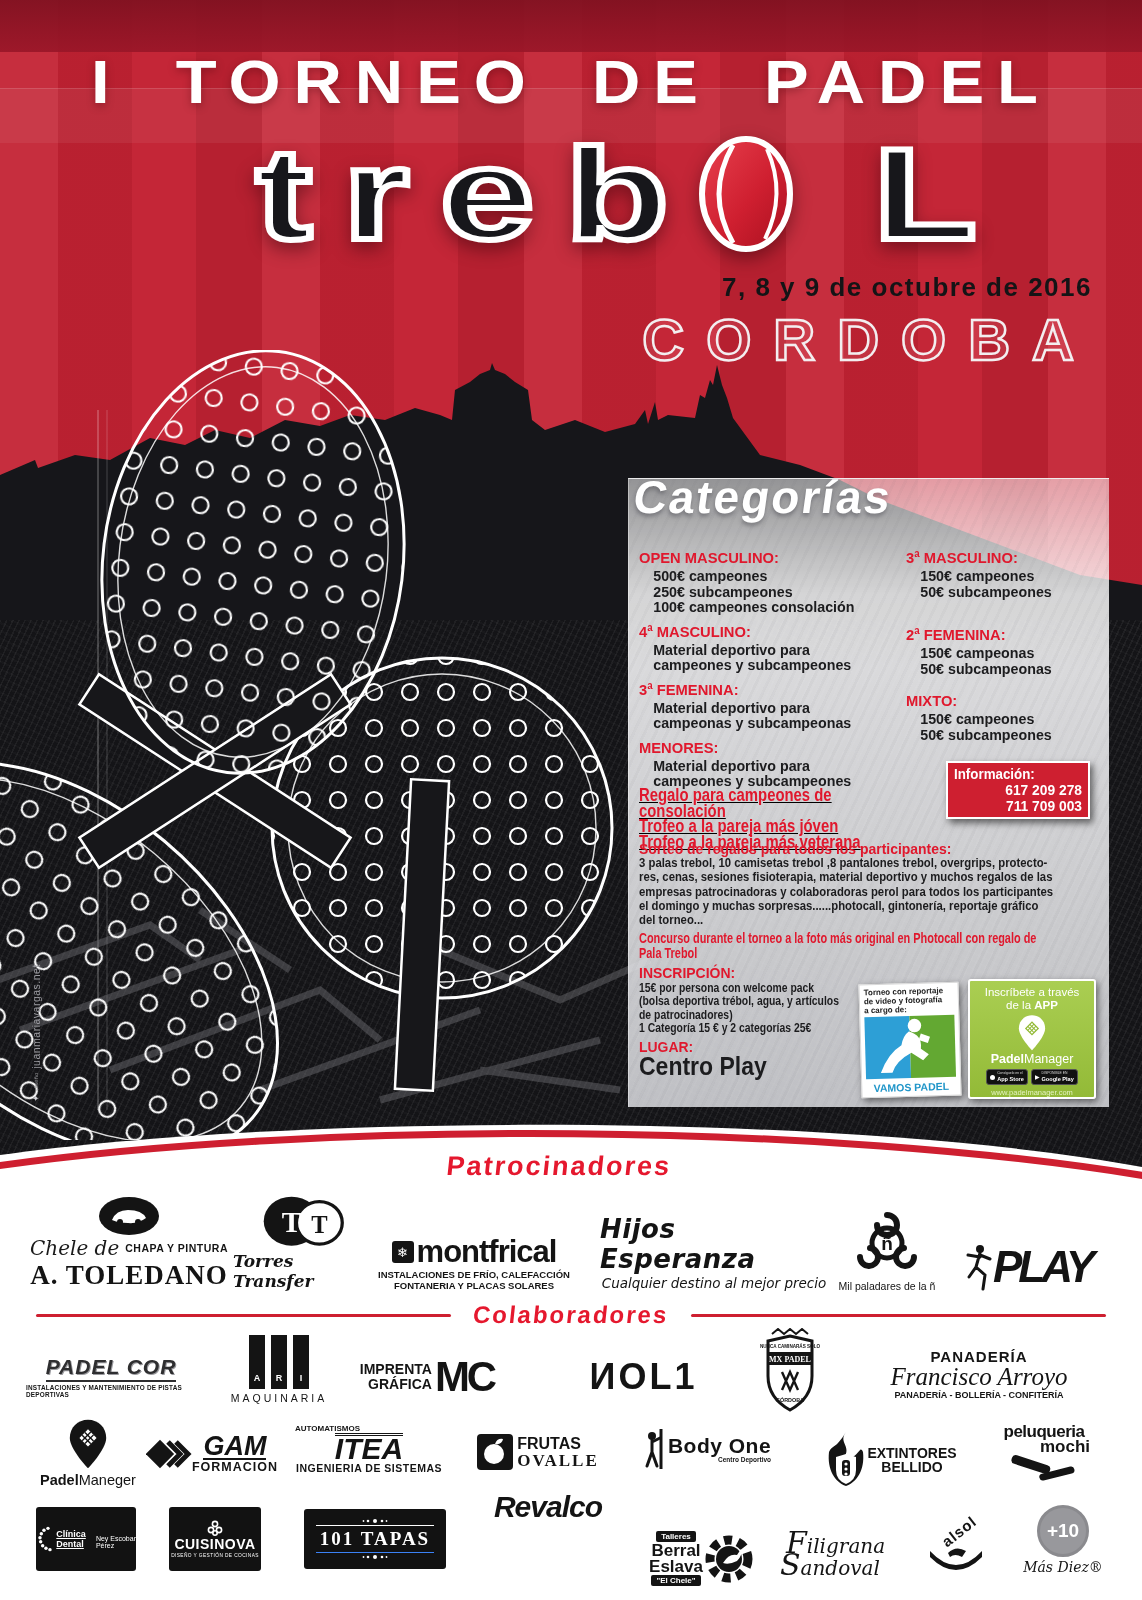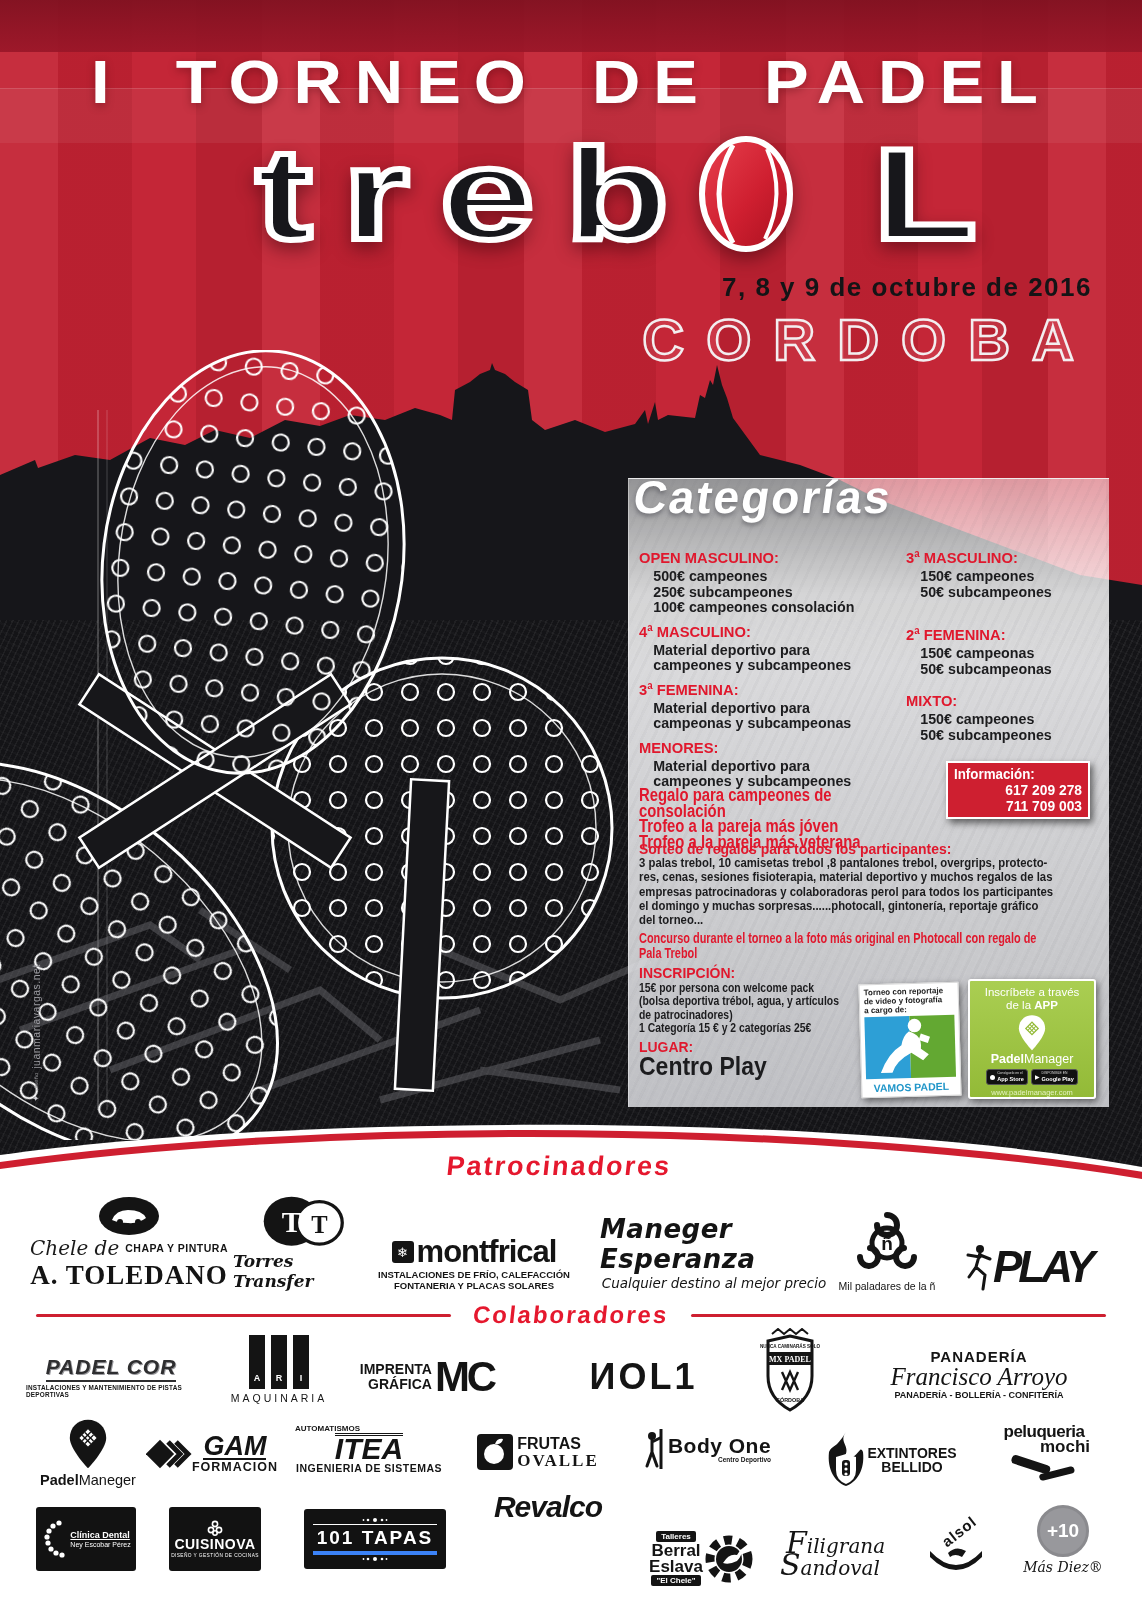--- a/index.html
+++ b/index.html
@@ -42,21 +42,21 @@
 
   
   .cat-head{left:634px;top:470px;font-size:46px;font-weight:bold;color:#fff;letter-spacing:2px;
     transform:skewX(-8deg);text-shadow:0 3px 4px rgba(85,85,92,.6);}
   .cat-col{top:549px;}
   .c1{left:639px;width:268px;}
   .c2{left:906px;width:202px;}
   .cat-b{margin-bottom:8px;}
   .cat-b .h{color:#e0182d;font-size:15.5px;line-height:18px;font-weight:bold;margin-bottom:1px;transform:scaleX(.95);transform-origin:left;}
   .cat-b .l{color:#1c1c1e;font-size:15px;line-height:15.5px;font-weight:bold;padding-left:15px;transform:scaleX(.95);transform-origin:left;}
-  .extras{left:639px;top:788px;width:310px;}
+  .extras{left:639px;top:788px;width:310px;text-decoration:underline;}
   .extras div{color:#e0182d;font-size:17.5px;line-height:15.5px;font-weight:bold;transform:scaleX(.85);transform-origin:left;}
   .info-box{left:946px;top:761px;width:144px;height:58px;background:#ce1f30;border:2px solid #fff;
     box-shadow:3px 4px 7px rgba(0,0,0,.55);color:#fff;padding:3px 6px;box-sizing:border-box;}
   .info-box .lab{font-size:14.5px;font-weight:bold;transform:scaleX(.92);transform-origin:left;}
   .info-box .ph{font-size:15px;line-height:16px;font-weight:bold;text-align:right;transform:scaleX(.92);transform-origin:right;}
   .sorteo-h{left:639px;top:840px;font-size:15.5px;font-weight:bold;color:#e0182d;transform:scaleX(.9);transform-origin:left;}
   .sorteo-b{left:639px;top:856px;width:580px;}
   .sorteo-b div{font-size:13.5px;line-height:14.3px;font-weight:bold;color:#1c1c1e;transform:scaleX(.84);transform-origin:left;}
   .concurso{left:639px;top:931px;width:620px;}
   .concurso div{font-size:14px;line-height:15px;font-weight:bold;color:#e0182d;transform:scaleX(.78);transform-origin:left;}
@@ -146,22 +146,22 @@
   .bo{font-size:21px;font-weight:800;letter-spacing:.5px;line-height:20px;}
   .bos{font-size:6.5px;font-weight:bold;align-self:flex-end;}
   .ex{font-size:14px;font-weight:800;line-height:14px;text-align:center;}
   .mo1{font-size:17px;font-weight:800;letter-spacing:-.5px;line-height:14px;}
   .mo2{font-size:17px;font-weight:800;margin-left:42px;line-height:15px;}
   .blackbox{background:#121212;color:#fff;border-radius:3px;display:flex;flex-direction:column;align-items:center;justify-content:center;}
   .cl1{font-size:9px;font-weight:bold;text-decoration:underline;}
   .cl2{font-size:7px;margin-top:1px;}
   .cu1{font-size:14px;font-weight:800;letter-spacing:.5px;}
   .cu2{font-size:4.8px;letter-spacing:.4px;margin-top:1px;}
-  .tp1{font-family:Liberation Sans, sans-serif;font-size:19px;font-weight:bold;letter-spacing:2px;
-    border-top:1px solid #fff;border-bottom:4px solid #3b82f6;padding:2px 4px;}
+  .tp1{font-family:Liberation Serif, serif;font-size:19px;font-weight:bold;letter-spacing:2px;
+    border-top:1px solid #fff;border-bottom:1px solid #3b82f6;padding:2px 4px;}
   .orn{font-size:8px;line-height:8px;}
   .rv{font-size:30px;font-weight:800;font-style:italic;letter-spacing:-1px;}
   .btag{background:#141414;color:#fff;font-size:8px;font-weight:bold;padding:1px 5px;border-radius:2px;}
   .b12{font-size:17px;font-weight:800;line-height:15px;}
   .fili{font-family:"DejaVu Serif",serif;font-style:italic;}
   .f1{font-size:20px;line-height:18px;}
   .f1::first-letter,.f2::first-letter{font-size:30px;}
   .f2{font-size:20px;line-height:20px;margin-left:-6px;}
   .als{font-size:15px;font-weight:800;letter-spacing:1px;transform:rotate(-38deg) translate(6px,-2px);}
   .mdb{width:46px;height:46px;border-radius:50%;background:#98989c;color:#fff;display:flex;align-items:center;justify-content:center;
@@ -418,21 +418,21 @@
   <div class="lg" style="left:376px;top:1195px;width:196px;height:96px">
     <div class="row">
       <span class="snow">❄</span>
       <span class="mont">montfrical</span>
     </div>
     <div class="msub">INSTALACIONES DE FRÍO, CALEFACCIÓN</div>
     <div class="msub">FONTANERIA Y PLACAS SOLARES</div>
   </div>
 
   <div class="lg" style="left:600px;top:1195px;width:228px;height:96px">
-    <div class="vname">Maneger Esperanza</div>
+    <div class="vname">Hijos Esperanza</div>
     <div class="vsub">Cualquier destino al mejor precio</div>
   </div>
 
   <div class="lg" style="left:831px;top:1188px;width:112px;height:104px">
     <svg width="78" height="74" viewBox="0 0 78 74">
       <circle cx="39" cy="38" r="15" fill="none" stroke="#141414" stroke-width="5"></circle>
       <path d="M39 10 a10 10 0 1 1 -10 10" fill="none" stroke="#141414" stroke-width="6" stroke-linecap="round"></path>
       <path d="M12 52 a9 9 0 1 0 10 -9" fill="none" stroke="#141414" stroke-width="6" stroke-linecap="round"></path>
       <path d="M66 52 a9 9 0 1 1 -10 -9" fill="none" stroke="#141414" stroke-width="6" stroke-linecap="round"></path>
       <text x="39" y="45" text-anchor="middle" font-family="Liberation Sans, sans-serif" font-size="19" font-weight="bold" fill="#141414">ñ</text>
@@ -600,21 +600,21 @@
             <circle cx="18" cy="4" r="2.6"></circle>
             <circle cx="12" cy="7" r="2.6"></circle>
             <circle cx="8" cy="12" r="2.6"></circle>
         <circle cx="6" cy="18" r="2.6"></circle>
             <circle cx="7" cy="24" r="2.6"></circle>
             <circle cx="10" cy="30" r="2.6"></circle>
         <circle cx="15" cy="34" r="2.6"></circle>
             <circle cx="21" cy="36" r="2.6"></circle>
           </g>
       </svg>
-      <div style="display:flex;flex-direction:column;align-items:flex-start">
+      <div style="display:flex;flex-direction:row;align-items:flex-end">
         <div class="cl1">Clínica Dental</div>
         <div class="cl2">Ney Escobar Pérez</div>
       </div>
     </div>
   </div>
 
   <div class="lg" style="left:168px;top:1505px;width:94px;height:66px">
     <div class="blackbox" style="width:92px;height:64px">
       <svg width="18" height="16" viewBox="0 0 18 16">
         <g fill="none" stroke="#fff" stroke-width="1.6">

